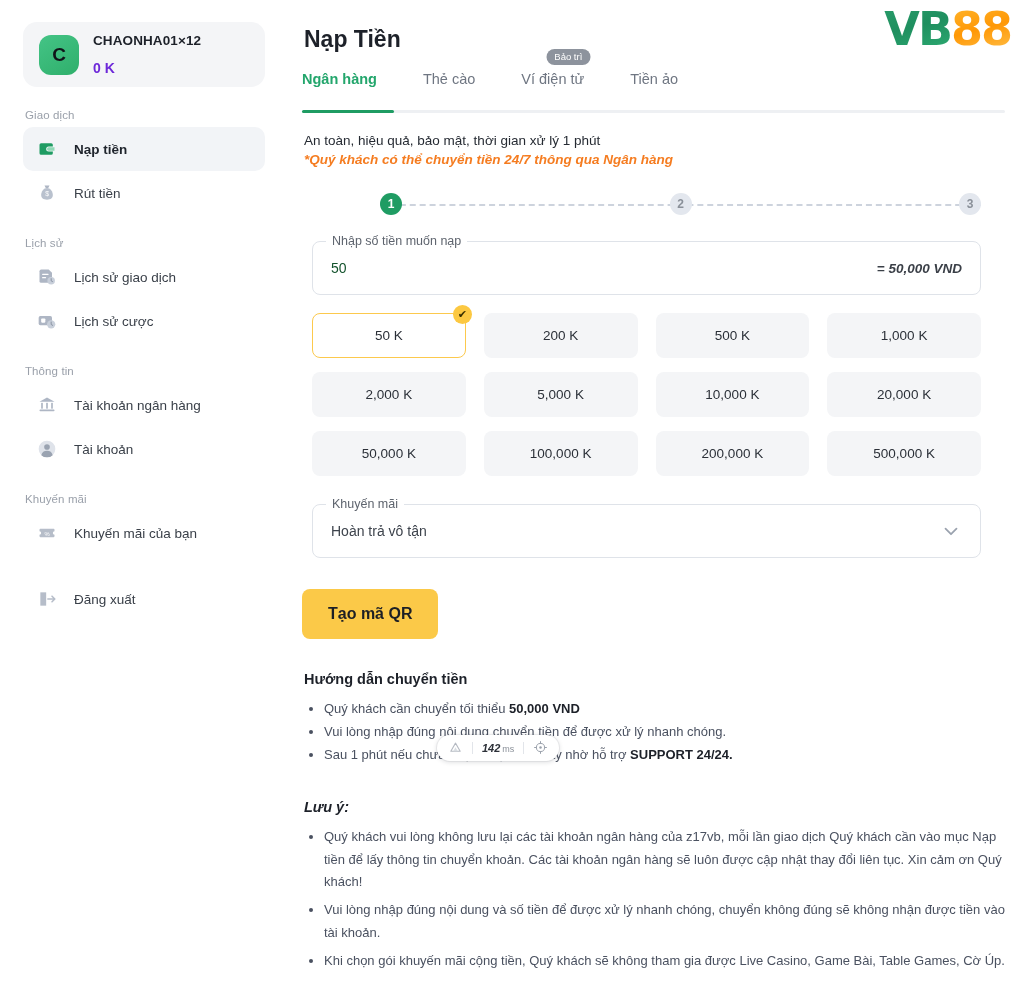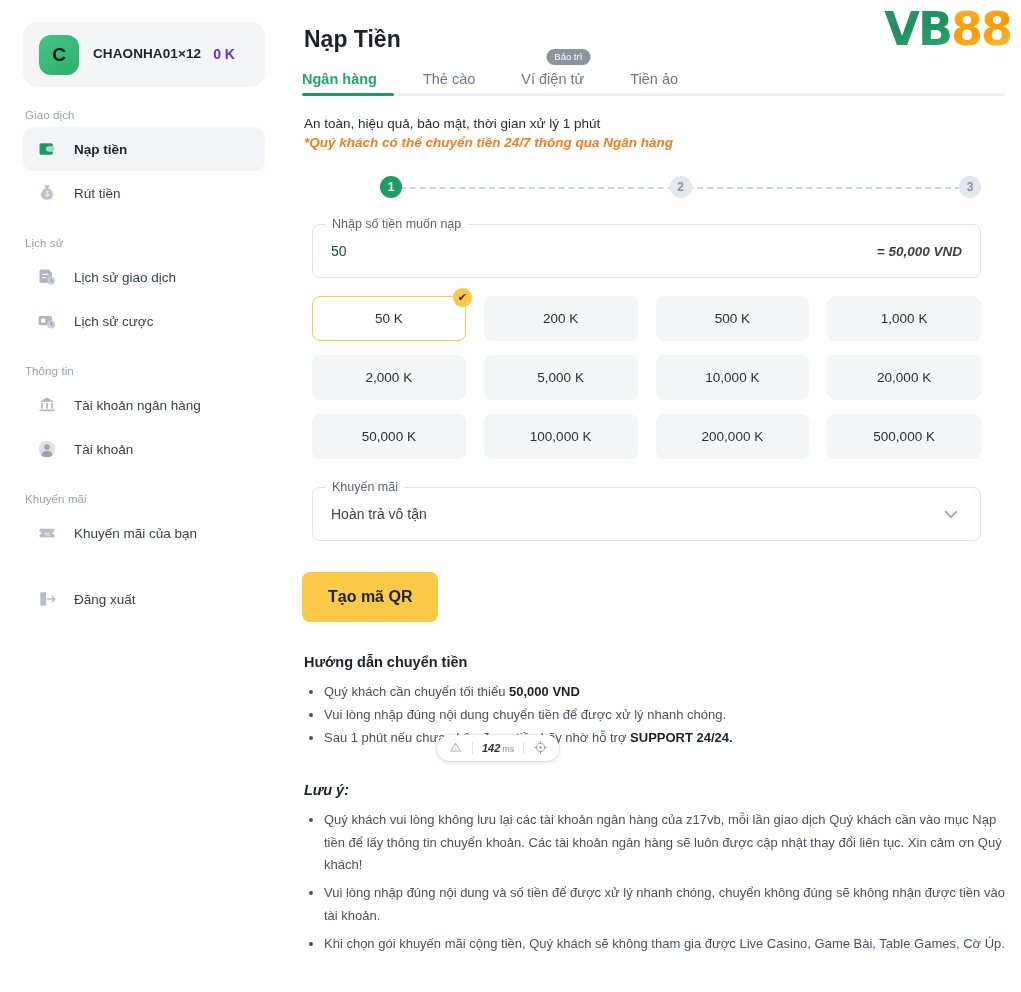--- a/index.html
+++ b/index.html
@@ -28,21 +28,21 @@
   }
   .avatar {
     width: 40px; height: 40px; flex: 0 0 40px;
     border-radius: 12px;
     background: #3cb878;
     background: linear-gradient(145deg,#44c486 0%,#2faf6b 100%);
     color: #101418;
     font-size: 19px; font-weight: 700;
     display: flex; align-items: center; justify-content: center;
   }
-  .account-meta { display: flex; gap: 12px; line-height: 1.15; justify-content: space-between; }
+  .account-meta { display: flex; flex-direction: column; gap: 12px; line-height: 1.15; justify-content: space-between; }
   .account-name { font-size: 13.5px; font-weight: 700; color: #1d2129; letter-spacing: .1px; }
   .account-balance { font-size: 14px; font-weight: 700; color: #6d28d9; }
 
   .nav-group-title {
     font-size: 11.5px; color: #9aa0aa; font-weight: 400;
     margin: 22px 0 6px 2px; letter-spacing: .1px;
   }
   .nav-item {
     display: flex; align-items: center; gap: 16px;
     height: 44px; padding: 0 13px;
@@ -70,21 +70,21 @@
     background: linear-gradient(165deg,#ffb224 0%,#ff9406 48%,#ffc martial 100%);
     background: linear-gradient(165deg,#ffb830 0%,#ff9806 50%,#ffc451 100%);
     -webkit-background-clip: text; background-clip: text; color: transparent;
   }
 
   .page-title { font-size: 23px; font-weight: 700; color: #1d2129; margin: 0 0 14px 2px; }
 
   .tabs { position: relative; display: flex; align-items: flex-end; gap: 0; }
   .tab {
     position: relative;
-    font-size: 14.5px; color: #6f7682; padding: 4px 24px 6px 0;
+    font-size: 14.5px; color: #6f7682; padding: 4px 24px 23px 0;
     margin-right: 22px; cursor: pointer; white-space: nowrap;
   }
   .tab.active { color: #23a66c; font-weight: 700; }
   .tab .tab-badge {
     position: absolute; top: -18px; left: 50%; transform: translateX(-42%);
     background: #8d939d; color: #fff; font-size: 9.5px; font-weight: 400;
     border-radius: 9px; padding: 2px 8px 3px; white-space: nowrap;
   }
   .tab-underline-track {
     position: relative; height: 3px; background: #eef0f3;

